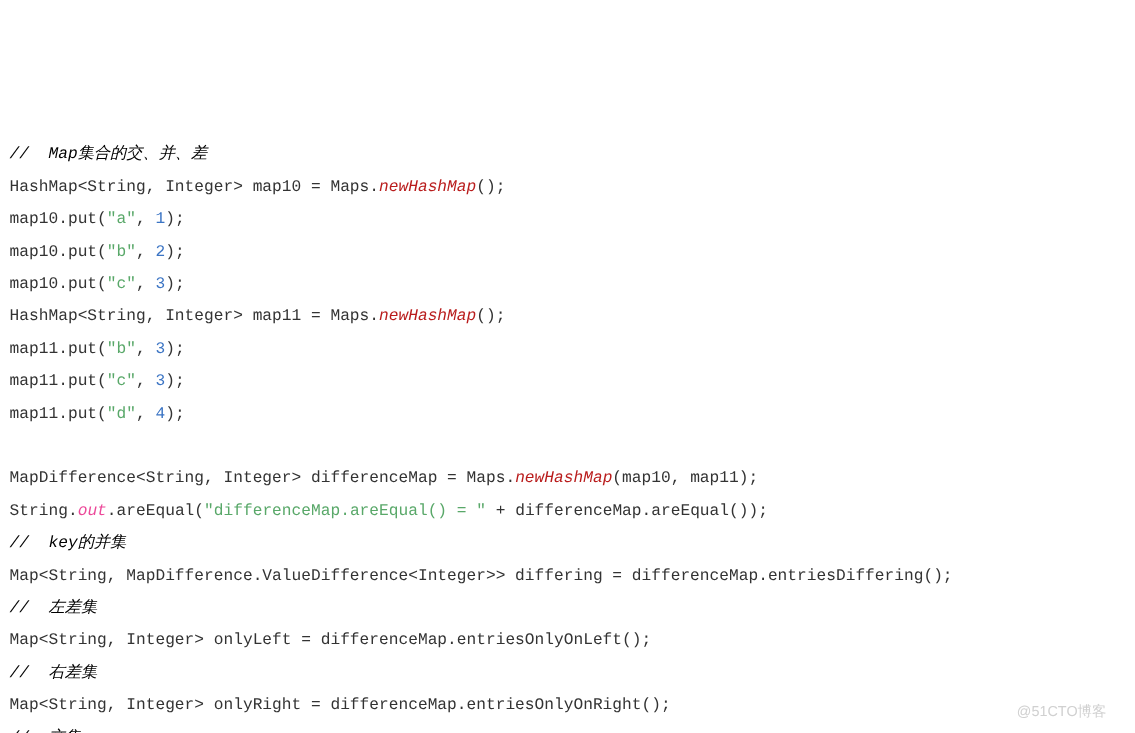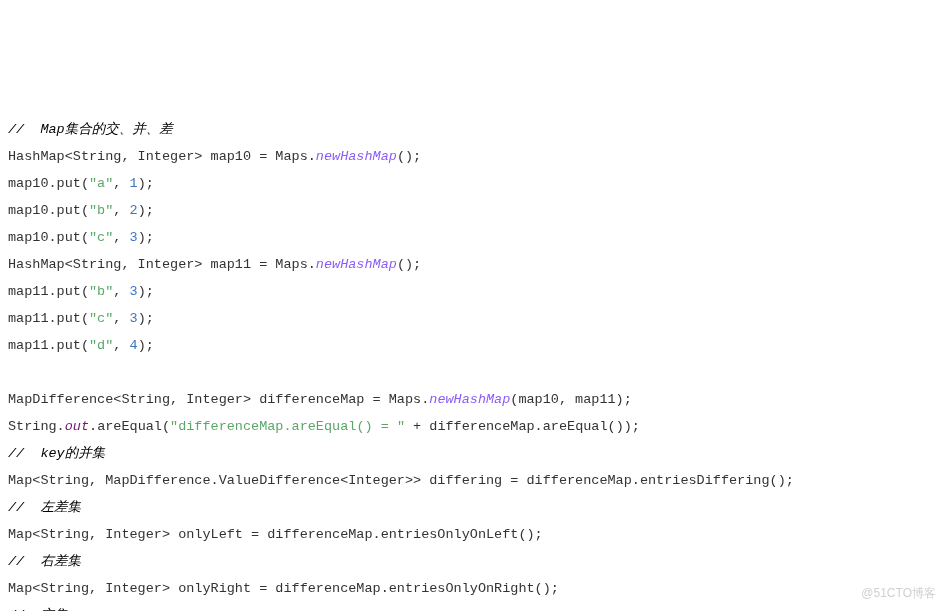--- a/index.html
+++ b/index.html
@@ -8,27 +8,27 @@
     font-family: "Menlo", "Consolas", "Courier New", monospace;
     font-size: 13.5px;
     line-height: 27px;
     background: #ffffff;
     color: #333333;
     white-space: pre;
     position: relative;
   }
   .code-block { display:block; }
   .c-comment   { color:#000000; font-style:italic; }
-  .c-method-i  { color:#8b5cf6; font-style:italic; }
+  .c-method-i  { color:#b91c1c; font-style:italic; }
   .c-string    { color:#59a869; }
   .c-number    { color:#3b74c4; }
-  .c-field     { color:#701a75; font-style:italic;text-align:center; }
+  .c-field     { color:#ec4899; font-style:italic;text-align:center; }
   .watermark {
     position:fixed;
-    right:10px;
+    right:24px;
     bottom:4px;
     font-size:12px;
     color:#d0d0d0;
     font-family: sans-serif;
     font-style:normal;
   }
 </style>
 </head>
 <body>
 

